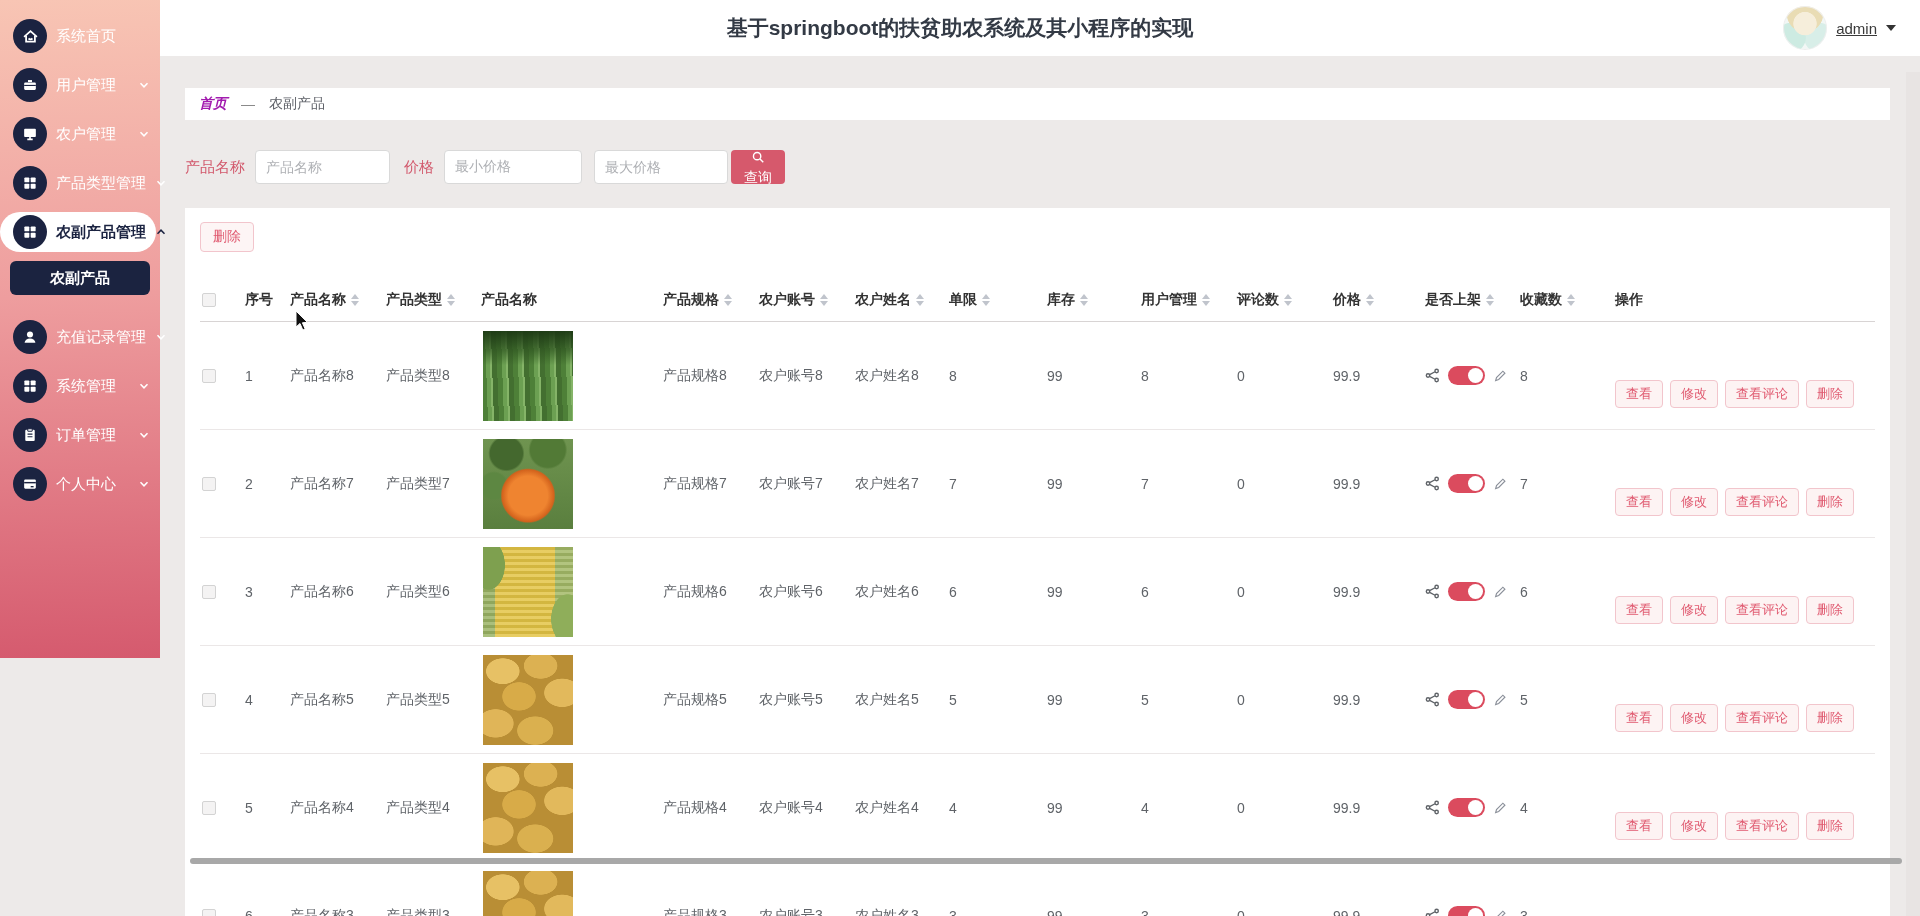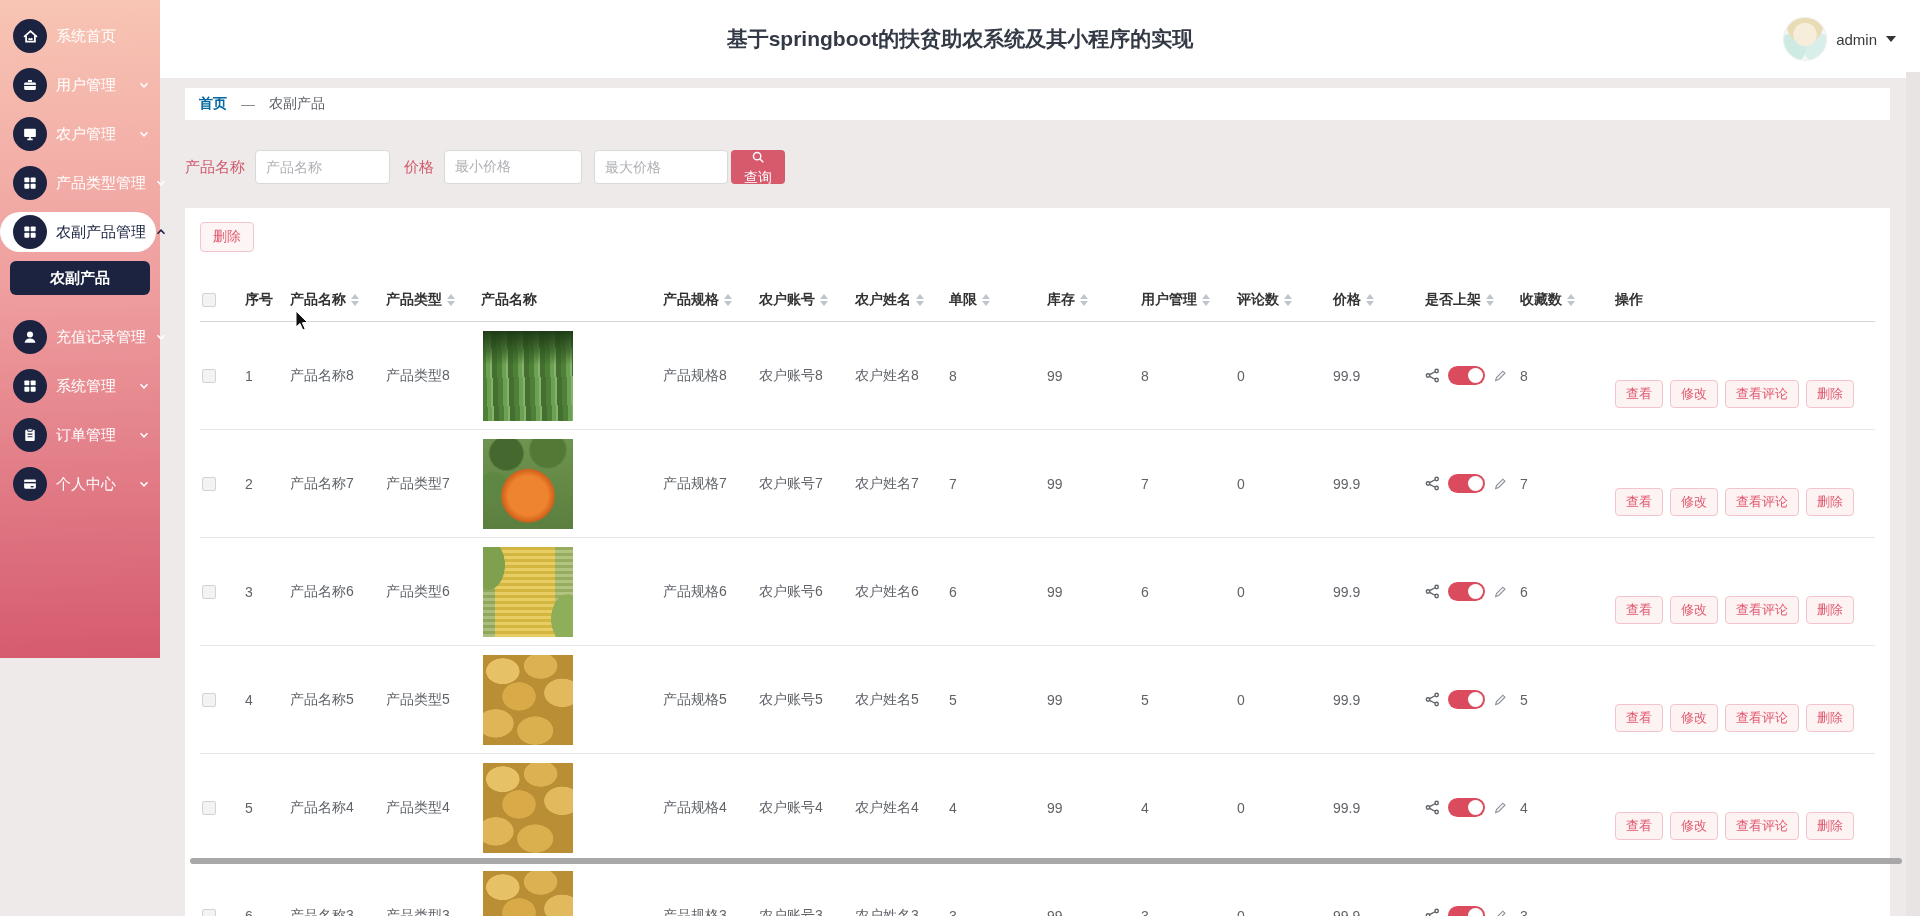--- a/index.html
+++ b/index.html
@@ -1,49 +1,49 @@
 <!DOCTYPE html>
 <html><head>
 <meta charset="utf-8">
 <style>
   * { margin:0; padding:0; box-sizing:border-box; }
   html,body { width:1920px; height:916px; overflow:hidden; font-family:"Liberation Sans","DejaVu Sans",sans-serif; background:#edeae9; }
   .app { position:relative; width:1920px; height:916px; }
 
   
-  .topbar { position:absolute; left:0; top:0; right:0; height:78px; background:#fff; z-index:1; }
+  .topbar { position:absolute; left:0; top:0; right:0; height:56px; background:#fff; z-index:1; }
   .title { position:absolute; left:50%; top:50%; transform:translate(-50%,-50%); font-size:21px; font-weight:700; color:#333a45; white-space:nowrap; }
   .userbox { position:absolute; right:24px; top:50%; transform:translateY(-50%); display:flex; align-items:center; gap:9px; cursor:pointer; }
   .avatar { width:44px; height:44px; border-radius:50%;
     background:
       radial-gradient(circle at 50% 40%, #f6eedb 0 33%, rgba(246,238,219,0) 35%),
       radial-gradient(circle at 50% 18%, #e9dcb4 0 42%, rgba(233,220,180,0) 44%),
       radial-gradient(circle at 18% 72%, #cdebe2 0 30%, rgba(205,235,226,0) 32%),
       radial-gradient(circle at 82% 72%, #d8eee8 0 30%, rgba(216,238,232,0) 32%),
       #f2f7f5;
     box-shadow:0 0 0 1px #eee inset; }
-  .uname { font-size:15px; color:#3a3a3a; }
+  .uname { font-size:15px; color:#3a3a3a;text-decoration:underline; }
   .caret { width:0; height:0; border-left:5px solid transparent; border-right:5px solid transparent; border-top:6px solid #333; }
 
   
   .sidebar { position:absolute; left:0; top:0; width:160px; height:658px; z-index:2;
     background:linear-gradient(178deg,#f8c5b4 0%, #ee9d9e 45%, #d55a6e 100%); padding-top:16px; }
   .side-item { display:flex; align-items:center; height:40px; margin:0 0 9px 0; padding-left:13px; gap:9px; cursor:pointer; }
   .mic { width:34px; height:34px; min-width:34px; border-radius:50%; background:#1b2341; display:flex; align-items:center; justify-content:center; }
   .ml { color:#fff; font-size:15px; white-space:nowrap; }
   .chev { margin-left:auto; margin-right:10px; color:#fff; display:flex; }
   .side-item.active { background:#fff; border-radius:20px; margin-right:4px; }
-  .side-item.active .ml { color:#1b2341; font-weight:400; }
+  .side-item.active .ml { color:#1b2341; font-weight:700; }
   .side-item.active .chev { color:#1b2341; transform:rotate(180deg); }
   .side-sub { height:34px; margin:4px 10px 22px 10px; background:#1b2340; border-radius:6px; color:#fff; font-size:15px; font-weight:700; display:flex; align-items:center; justify-content:center; cursor:pointer; }
 
   
   .main { position:absolute; left:160px; top:72px; right:14px; bottom:0; background:#edeae9; padding:16px 16px 0 25px; overflow:hidden; }
   .breadcrumb { height:32px; background:#fff; display:flex; align-items:center; gap:14px; padding-left:14px; font-size:14px; margin-bottom:30px; }
-  .bc-home { color:#0369a1; font-weight:700; cursor:pointer; }
+  .bc-home { color:#a21caf; font-weight:700; cursor:pointer;font-style:italic; }
   .bc-sep { color:#8a8a8a; }
   .bc-cur { color:#5c5f66; }
 
   .filters { display:flex; align-items:center; height:34px; margin-bottom:24px; }
   .flabel { color:#d2596c; font-size:15px; margin-right:10px; white-space:nowrap; }
   .fin { height:34px; border:1px solid #d9d9d9; border-radius:4px; background:#fff; padding:0 10px; font-size:14px; color:#555; font-family:inherit; }
   .fin::placeholder { color:#aeb0b4; }
   .w1 { width:135px; margin-right:14px; }
   .w2 { width:138px; margin-right:12px;font-family:Liberation Serif, serif; }
   .w3 { width:134px; margin-right:3px; }

